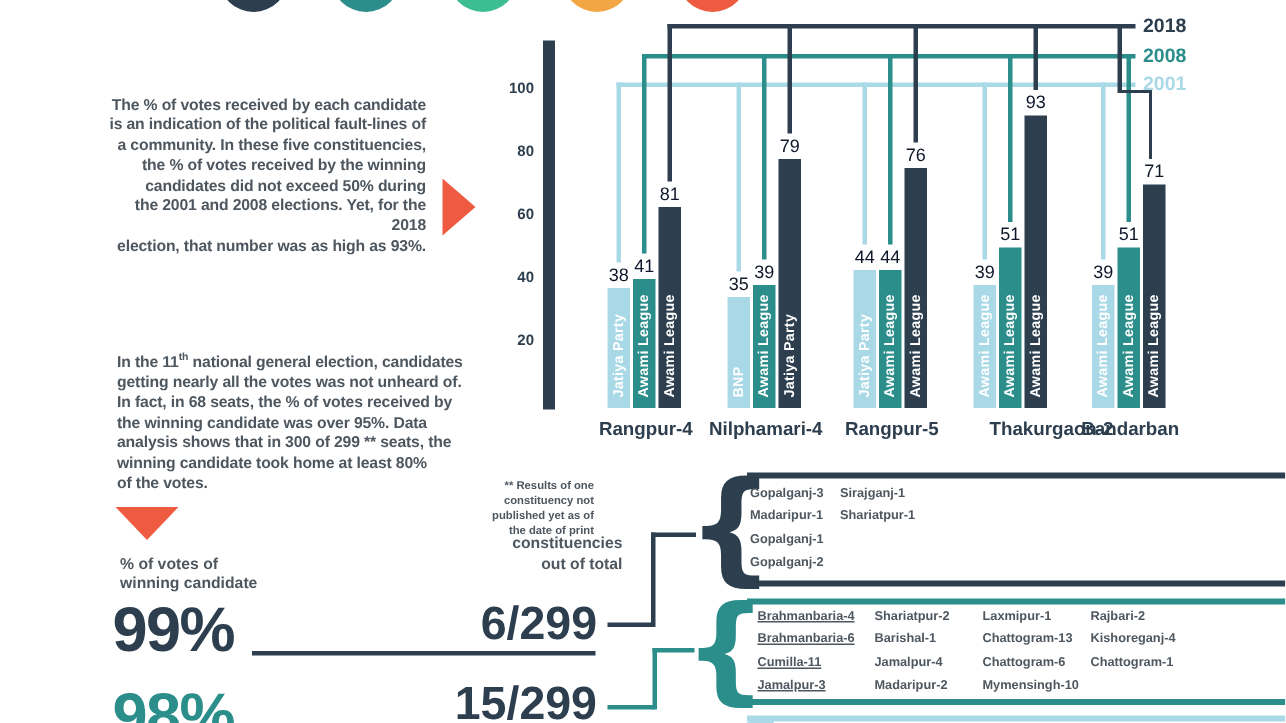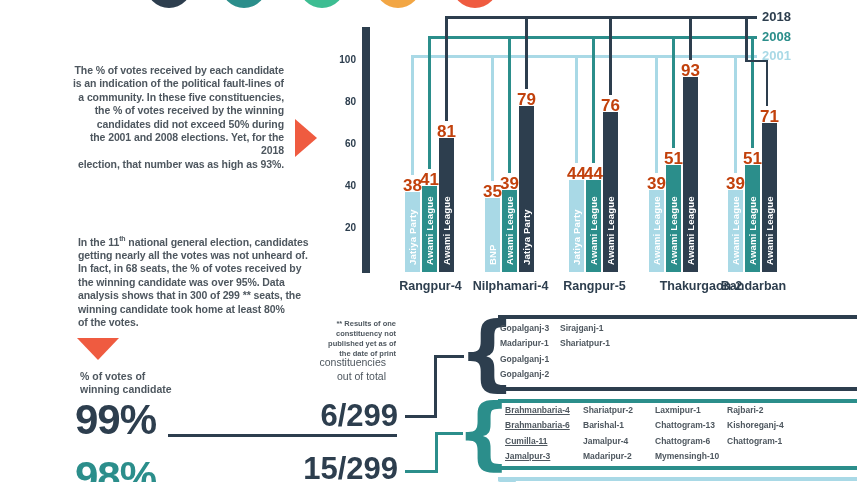--- a/index.html
+++ b/index.html
@@ -17,37 +17,37 @@
   .tri-down{position:absolute;left:77px;top:338px;width:0;height:0;
             border-left:21px solid transparent;border-right:21px solid transparent;
             border-top:22px solid #ef5b40;}
   .yaxis-bar{position:absolute;left:362px;top:27px;width:8px;height:246px;background:#2d3e4e;}
   .ytick{position:absolute;left:312px;width:44px;text-align:right;
          font-size:10px;font-weight:700;color:#2d3e4e;}
   .bar{position:absolute;}
   .vlabel{position:absolute;color:#ffffff;font-size:9.5px;font-weight:700;letter-spacing:0.2px;
           writing-mode:vertical-rl;transform:rotate(180deg);line-height:15px;width:15px;
           box-sizing:border-box;padding-top:7px;overflow:visible;}
-  .val{position:absolute;width:34px;text-align:center;font-size:17px;font-weight:700;color:#c2410c;}
+  .val{position:absolute;width:34px;text-align:center;font-size:12px;font-weight:400;color:#0f172a;}
   .cat{position:absolute;top:279px;width:120px;text-align:center;
        font-size:12.5px;font-weight:700;color:#2d3e4e;}
   .legend-line{position:absolute;height:2.5px;}
   .legend-label{position:absolute;left:762px;width:46px;font-size:13px;font-weight:700;}
   .conn{position:absolute;width:2.5px;}
   .stat-label{position:absolute;left:80px;top:370px;font-size:10.5px;line-height:13px;
               font-weight:700;color:#4e575f;white-space:pre-line;}
   .big-pct{position:absolute;left:75px;font-size:42px;font-weight:700;letter-spacing:-1px;line-height:1;}
   .frac{position:absolute;left:238px;width:160px;text-align:right;
         font-size:31px;font-weight:700;line-height:1;color:#2d3e4e;}
   .hline,.vline{position:absolute;}
   .navy-bg{background:#2d3e4e;} .teal-bg{background:#2b8e8b;} .light-bg{background:#a9d9e6;}
   .footnote{position:absolute;left:300px;top:319px;width:96px;text-align:right;
             font-size:7.5px;line-height:10px;font-weight:700;color:#4e575f;white-space:pre-line;}
-  .out-of-total{position:absolute;left:286px;top:356px;width:100px;text-align:right;
-                font-size:10.5px;line-height:13.5px;font-weight:400;color:#4e575f;white-space:pre-line;}
+  .out-of-total{position:absolute;left:315px;top:356px;width:100px;text-align:right;
+                font-size:10.5px;line-height:13.5px;font-weight:700;color:#4e575f;white-space:pre-line;}
   .lcol{position:absolute;font-size:8.5px;font-weight:700;color:#4e575f;
         line-height:15.3px;white-space:pre-line;}
   .brace{position:absolute;font-family:"DejaVu Sans",sans-serif;font-weight:700;
          width:40px;text-align:center;}
   .rule{position:absolute;left:498px;width:359px;height:4px;}
 </style>
 </head>
 <body>
 
 <div class="canvas">

